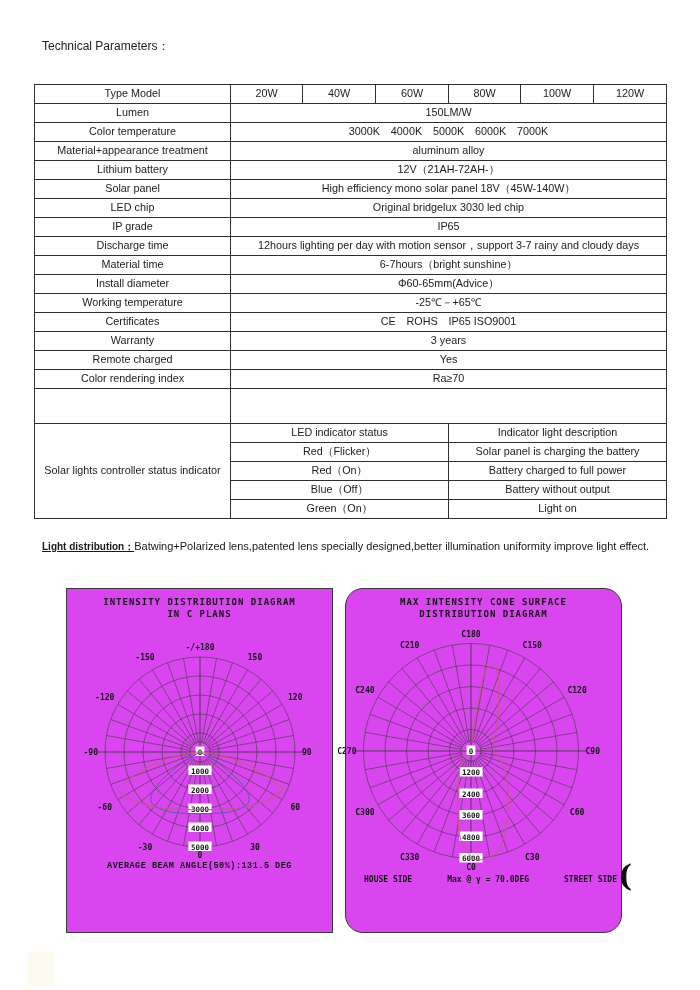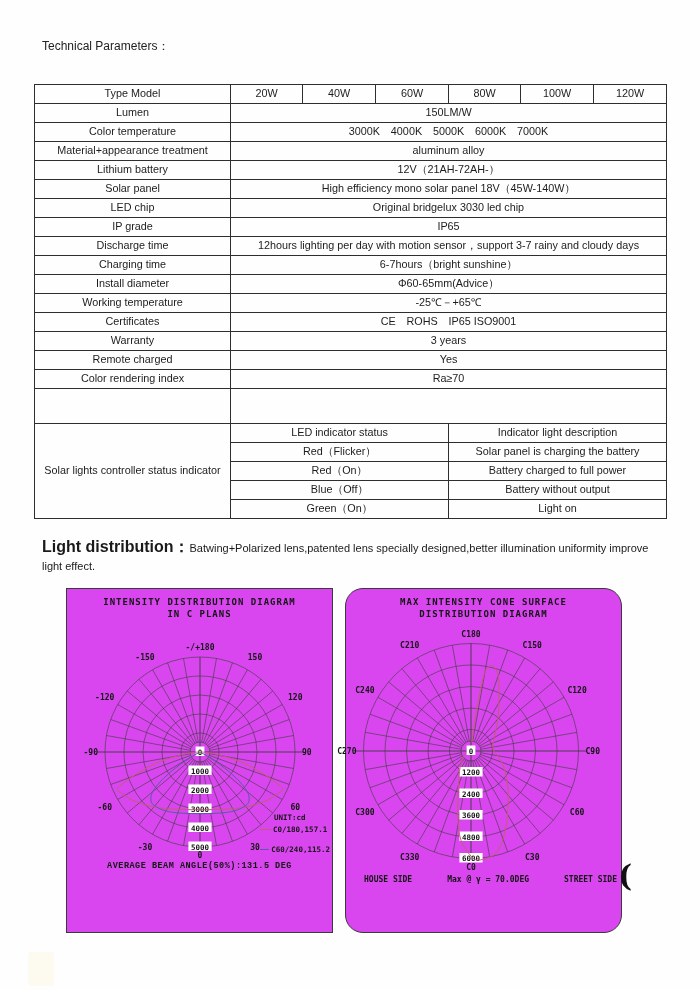--- a/index.html
+++ b/index.html
@@ -5,21 +5,21 @@
   html,body{margin:0;padding:0;}
   body{width:700px;height:990px;background:#fefefe;position:relative;overflow:hidden;
        font-family:"Liberation Sans",sans-serif;color:#1a1a1a;}
   .heading{position:absolute;left:42px;top:38px;font-size:12px;color:#222;}
   table.params{position:absolute;left:34px;top:84px;width:632px;border-collapse:collapse;
        table-layout:fixed;font-size:10.8px;color:#1c1c1c;padding-left:32px;}
   table.params td{border:1px solid #2e2e2e;text-align:center;vertical-align:middle;
        padding:0 2px;height:18px;line-height:1.05;overflow:hidden;}
   table.params tr.spacer td{height:34px;}
   .lightdist{position:absolute;left:42px;top:538px;width:626px;font-size:11px;line-height:17.5px;margin:0;}
-  .lightdist .bold{font-weight:bold;font-size:16px;}
+  .lightdist .bold{font-weight:bold;font-size:10px;text-decoration:underline;}
   .chartbox{position:absolute;top:588px;height:343px;border:1px solid #3a3a3a;background:#d946ef;}
   .chartbox.leftbox{left:66px;width:265px;}
   .chartbox.rightbox{left:345px;width:275px;border-radius:18px;}
   .ctitle{position:absolute;left:0;right:0;text-align:center;
        font-family:"DejaVu Sans Mono",monospace;font-weight:bold;font-size:9px;
        letter-spacing:1px;color:#141414;}
   .ctitle.l1{top:8px;}
   .ctitle.l2{top:20px;}
   .chartsvg{position:absolute;left:0;top:0;overflow:visible;}
   .grid{stroke:#3c3c3c;stroke-width:0.6;fill:none;}
@@ -95,21 +95,21 @@
         </tr>
       <tr>
           <td>IP grade</td>
           <td colspan="6">IP65</td>
         </tr>
       <tr>
           <td>Discharge time</td>
           <td colspan="6">12hours lighting per day with motion sensor，support 3-7 rainy and cloudy days</td>
         </tr>
       <tr>
-          <td>Charging time</td>
+          <td>Material time</td>
           <td colspan="6">6-7hours（bright sunshine）</td>
         </tr>
       <tr>
           <td>Install diameter</td>
           <td colspan="6">Φ60-65mm(Advice）</td>
         </tr>
       <tr>
           <td>Working temperature</td>
           <td colspan="6">-25℃－+65℃</td>
         </tr>
@@ -223,31 +223,20 @@
         <text x="37.73720558371174" y="111.00000000000003" font-size="8" text-anchor="middle">-120</text>
         <text x="228.26279441628827" y="111.00000000000003" font-size="8" text-anchor="middle">120</text>
         <text x="31" y="166" font-size="8" text-anchor="end">-90</text>
         <text x="235" y="166" font-size="8" text-anchor="start">90</text>
         <text x="37.737205583711756" y="221" font-size="8" text-anchor="middle">-60</text>
         <text x="228.26279441628824" y="221" font-size="8" text-anchor="middle">60</text>
         <text x="78" y="261.2627944162883" font-size="8" text-anchor="middle">-30</text>
         <text x="188" y="261.2627944162883" font-size="8" text-anchor="middle">30</text>
         <text x="133" y="269" font-size="8" text-anchor="middle">0</text>
       </svg>
-    <div class="legend">
-      <div class="unit">UNIT:cd</div>
-      <div class="lg-row">
-          <span class="sw" style="background: rgb(192, 96, 108);"></span>
-          <span>C0/180,157.1</span>
-        </div>
-      <div class="lg-row second">
-          <span class="sw" style="background: rgb(90, 90, 170);"></span>
-          <span>C60/240,115.2</span>
-        </div>
-    </div>
     <div class="caption">AVERAGE BEAM ANGLE(50%):131.5 DEG</div>
   </div>
 
   <div class="chartbox rightbox">
     <div class="ctitle l1">MAX INTENSITY CONE SURFACE</div>
     <div class="ctitle l2">DISTRIBUTION DIAGRAM</div>
     <svg id="chart1" class="chartsvg" width="275" height="343">
         <line x1="126.73648177666931" y1="171.84807753012208" x2="143.667179099195" y2="267.8668334488124" class="grid"></line>
         <line x1="128.4202014332567" y1="171.39692620785908" x2="161.7671654075094" y2="263.0169567344852" class="grid"></line>
         <line x1="130" y1="170.6602540378444" x2="178.75" y2="255.09773090682717" class="grid"></line>

